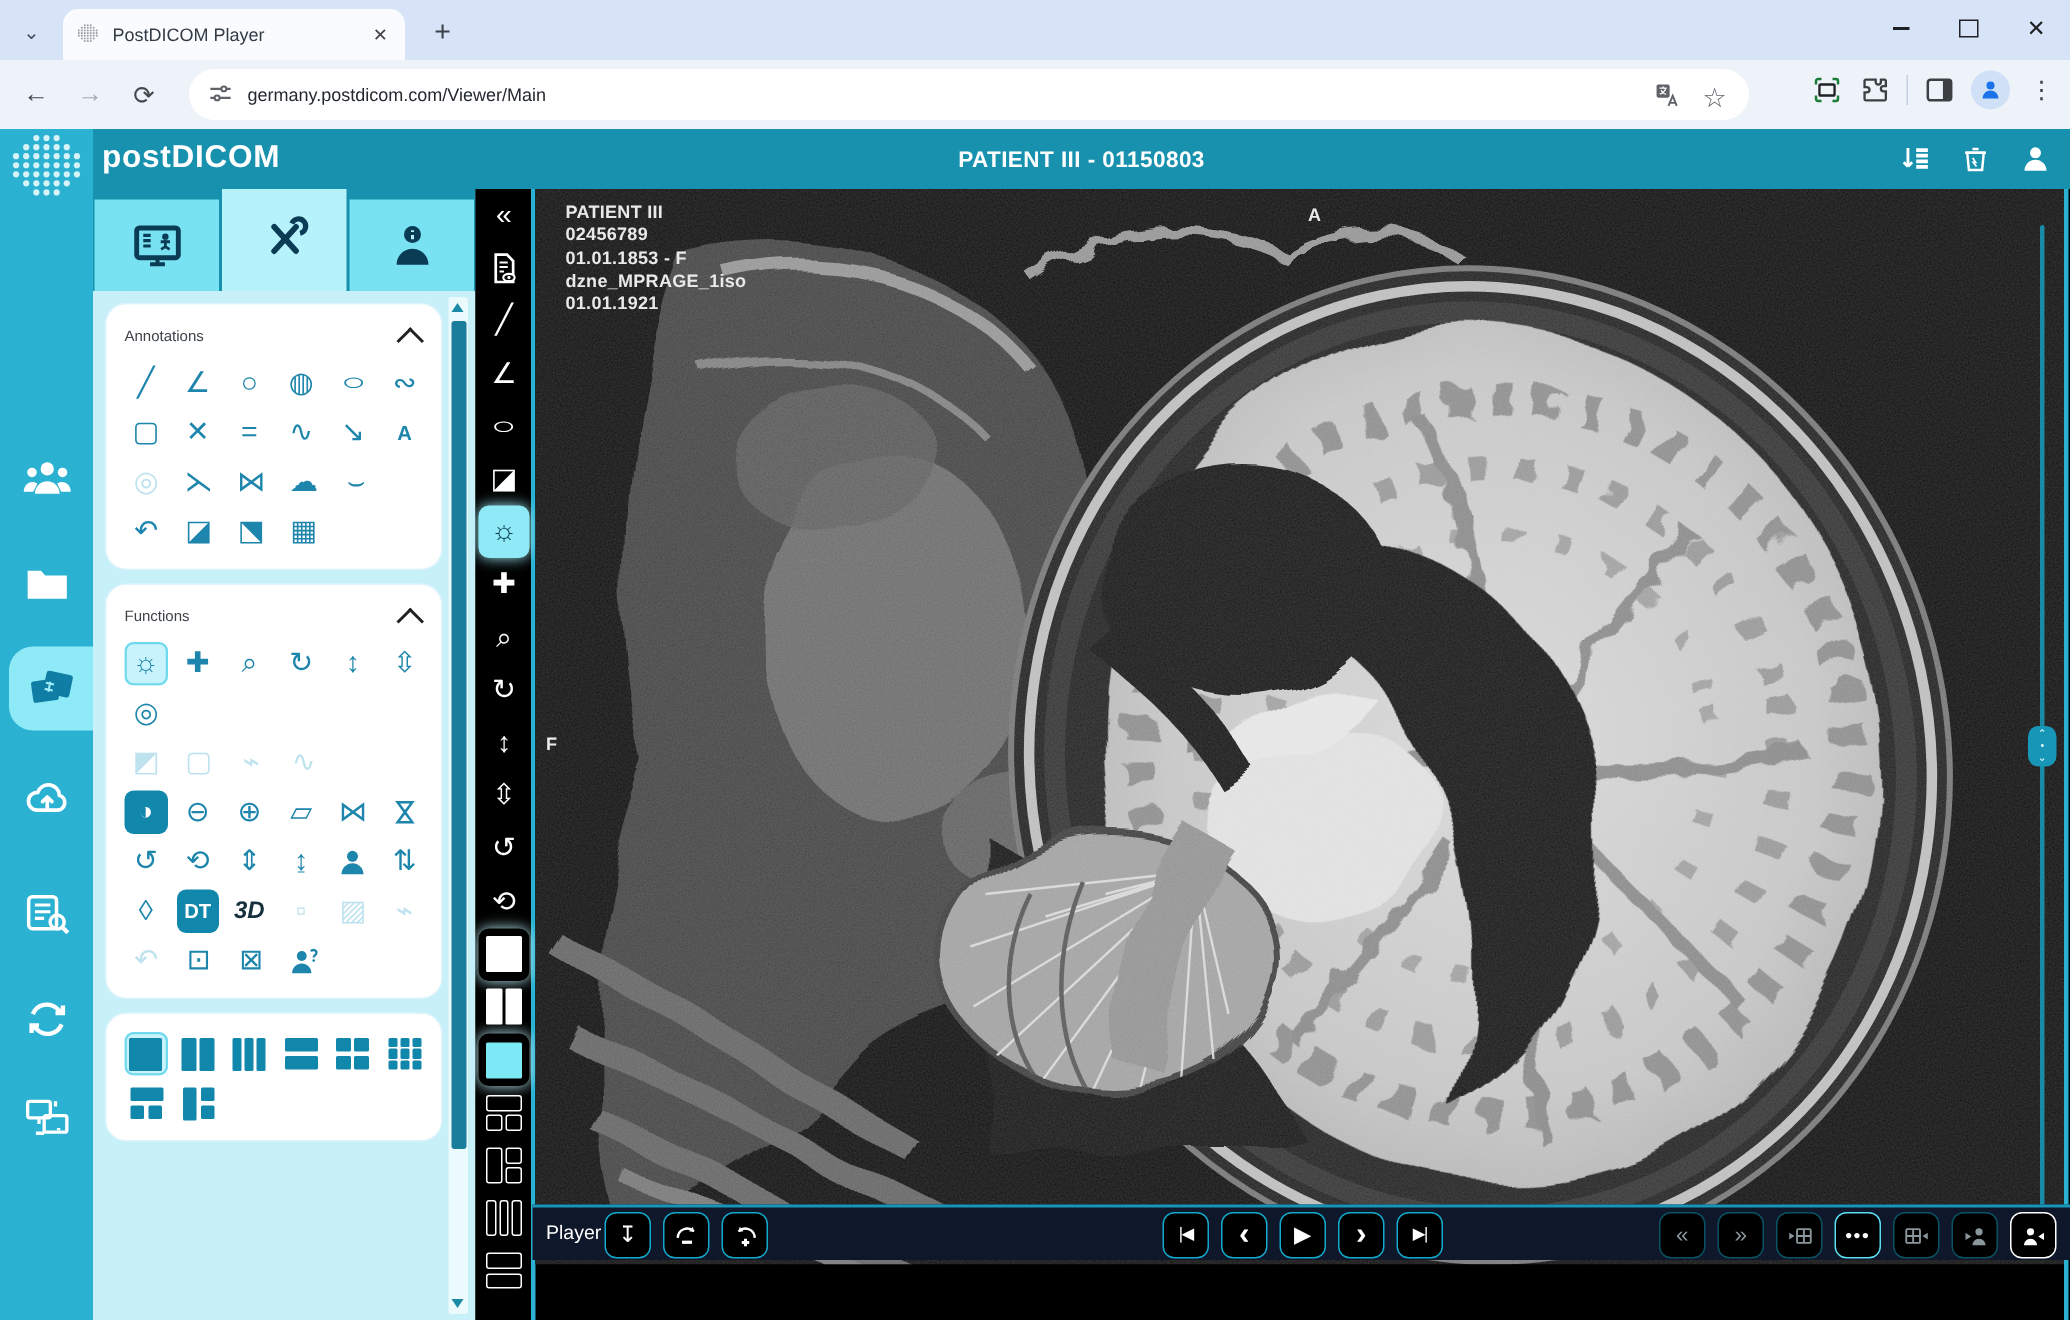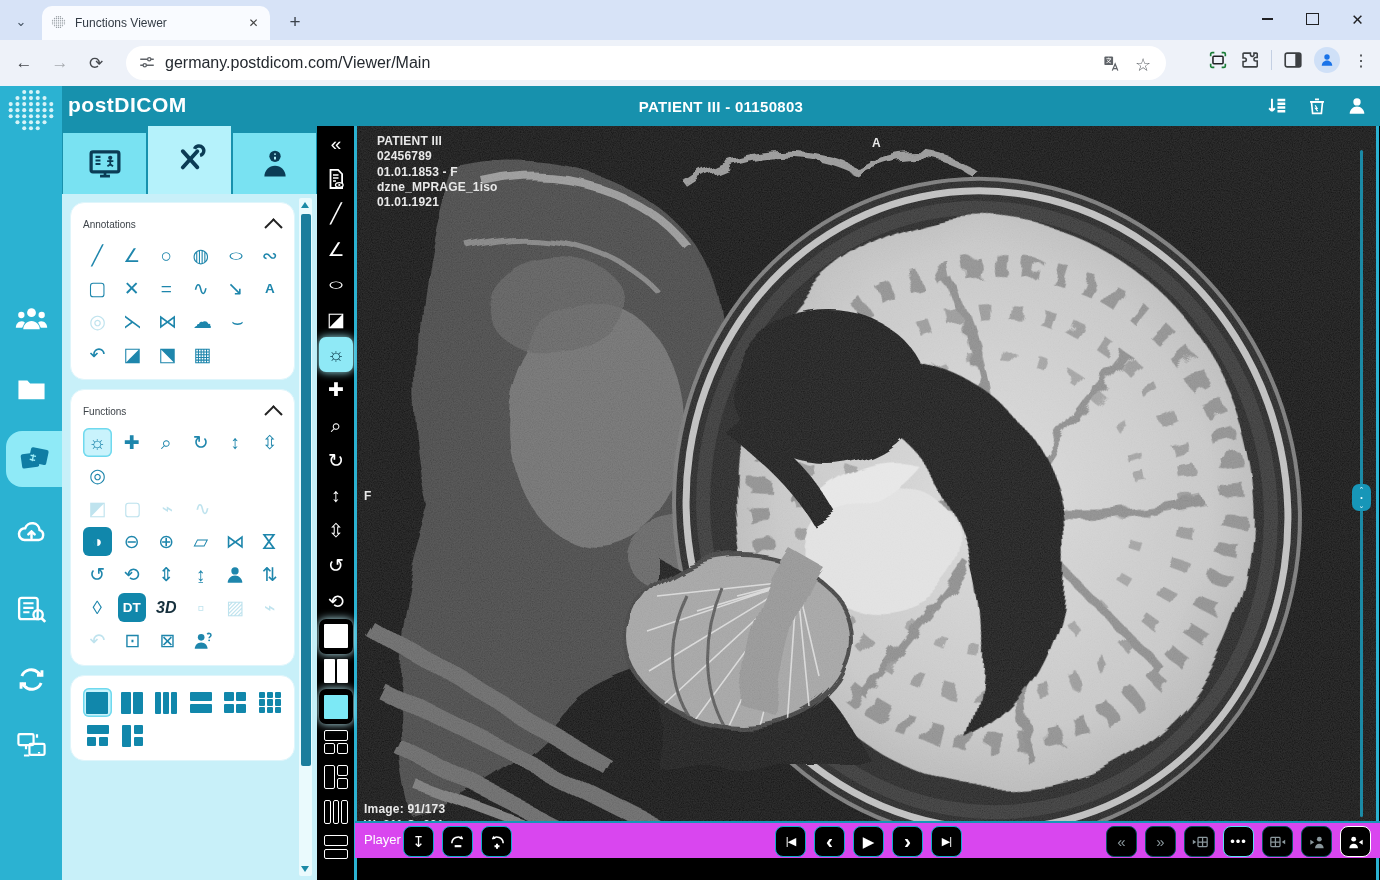--- a/index.html
+++ b/index.html
@@ -22,21 +22,21 @@
   .ic-min{width:11px;height:1.6px;background:#202124;}
   .ic-max{width:11px;height:10px;border:1.6px solid #202124;}
   .ic-x{font-size:15px;line-height:1;}
   .navbar{position:absolute;left:0;top:40px;width:1380px;height:46px;background:#eef2f9;}
   .navbtn{position:absolute;top:7px;width:32px;height:32px;display:flex;align-items:center;justify-content:center;
     font-size:17px;color:#45494e;border-radius:50%;}
   .navbtn.dis{color:#a7abb0;}
   .urlpill{position:absolute;left:126px;top:6px;width:1040px;height:34px;background:#fff;border-radius:17px;
     display:flex;align-items:center;padding:0 12px;box-sizing:border-box;}
   .urlpill .site{width:18px;height:18px;color:#5f6368;margin-right:9px;flex:0 0 auto;}
-  .urlpill .url{font-size:16px;color:#24292f;flex:1;}
+  .urlpill .url{font-size:12px;color:#24292f;flex:1;}
   .pillicons{display:flex;gap:14px;align-items:center;}
   .pillicons .pic{width:19px;height:19px;color:#5f6368;}
   .navright{position:absolute;right:8px;top:7px;display:flex;align-items:center;gap:10px;}
   .navright .nic{width:22px;height:22px;color:#3c4043;display:flex;align-items:center;justify-content:center;}
   .navright .sep{width:1px;height:20px;background:#c4d0e3;}
   .avatar{width:26px;height:26px;border-radius:50%;background:#cfe0f7;color:#1a73e8;display:flex;
     align-items:center;justify-content:center;}
   .avatar svg{width:18px;height:18px;}
   .kebab{font-size:16px;color:#3c4043;letter-spacing:0;}
   
@@ -103,21 +103,21 @@
   .rightline{position:absolute;left:1376px;top:40px;width:3px;height:754px;background:#2bb2d2;}
   .ovl{position:absolute;color:#e9e9e9;font-size:12px;font-weight:700;line-height:1.28;letter-spacing:.2px;}
   .ovl-tl{left:20px;top:8px;}
   .ovl-a{left:515px;top:10px;}
   .ovl-f{left:7px;top:363px;}
   .ovl-bl{left:7px;bottom:10px;}
   .vslider{position:absolute;right:13px;top:24px;bottom:26px;width:3px;background:#1b8aa6;border-radius:2px;}
   .vhandle{position:absolute;left:-8px;width:19px;height:27px;background:#1796b8;border-radius:7px;
     display:flex;flex-direction:column;align-items:center;justify-content:center;gap:1px;color:#e8fbff;font-size:7px;line-height:1;}
   
-  .playerbar{position:absolute;left:355px;top:735px;width:1025px;height:37px;background:#d946ef;border-top:2px solid #1796b8;box-sizing:border-box;}
+  .playerbar{position:absolute;left:355px;top:717px;width:1025px;height:37px;background:#0f172a;border-top:2px solid #1796b8;box-sizing:border-box;}
   .plabel{position:absolute;left:9px;top:9px;color:#fff;font-size:13px;}
   .pgroup{position:absolute;top:3px;display:flex;gap:8px;}
   .pbtn{width:29px;height:29px;border:1.6px solid #12a9cb;border-radius:8px;background:#000;color:#fff;
     display:flex;align-items:center;justify-content:center;font-size:15px;line-height:1;}
   .pbtn svg{width:20px;height:20px;}
   .pbtn .small{font-size:11px;letter-spacing:-1px;}
   .pbtn .chevg{font-size:21px;font-weight:700;margin-top:-3px;}
   .pbtn.dim{border-color:#0a5263;color:#8a979c;}
   .pbtn.active{border-color:#5adef2;}
   .pbtn.activewhite{border-color:#fff;}
@@ -161,21 +161,21 @@
           <circle cx="40.8" cy="25" r="1.9" fill="#9aa0a6"></circle>
           <circle cx="12.8" cy="30" r="1.9" fill="#9aa0a6"></circle>
           <circle cx="18.4" cy="30" r="1.9" fill="#9aa0a6"></circle>
           <circle cx="24" cy="30" r="1.9" fill="#9aa0a6"></circle>
           <circle cx="29.6" cy="30" r="1.9" fill="#9aa0a6"></circle>
           <circle cx="35.2" cy="30" r="1.9" fill="#9aa0a6"></circle>
           <circle cx="18.4" cy="35" r="1.9" fill="#9aa0a6"></circle>
           <circle cx="24" cy="35" r="1.9" fill="#9aa0a6"></circle>
           <circle cx="29.6" cy="35" r="1.9" fill="#9aa0a6"></circle>
         </svg></span>
-    <span class="ttl">Functions Viewer</span>
+    <span class="ttl">PostDICOM Player</span>
     <span class="cls">✕</span>
   </div>
   <div class="newtab">+</div>
   <div class="winctl">
     <div class="winbtn">
         <span class="ic-min"></span>
       </div>
     <div class="winbtn">
         <span class="ic-max"></span>
       </div>

